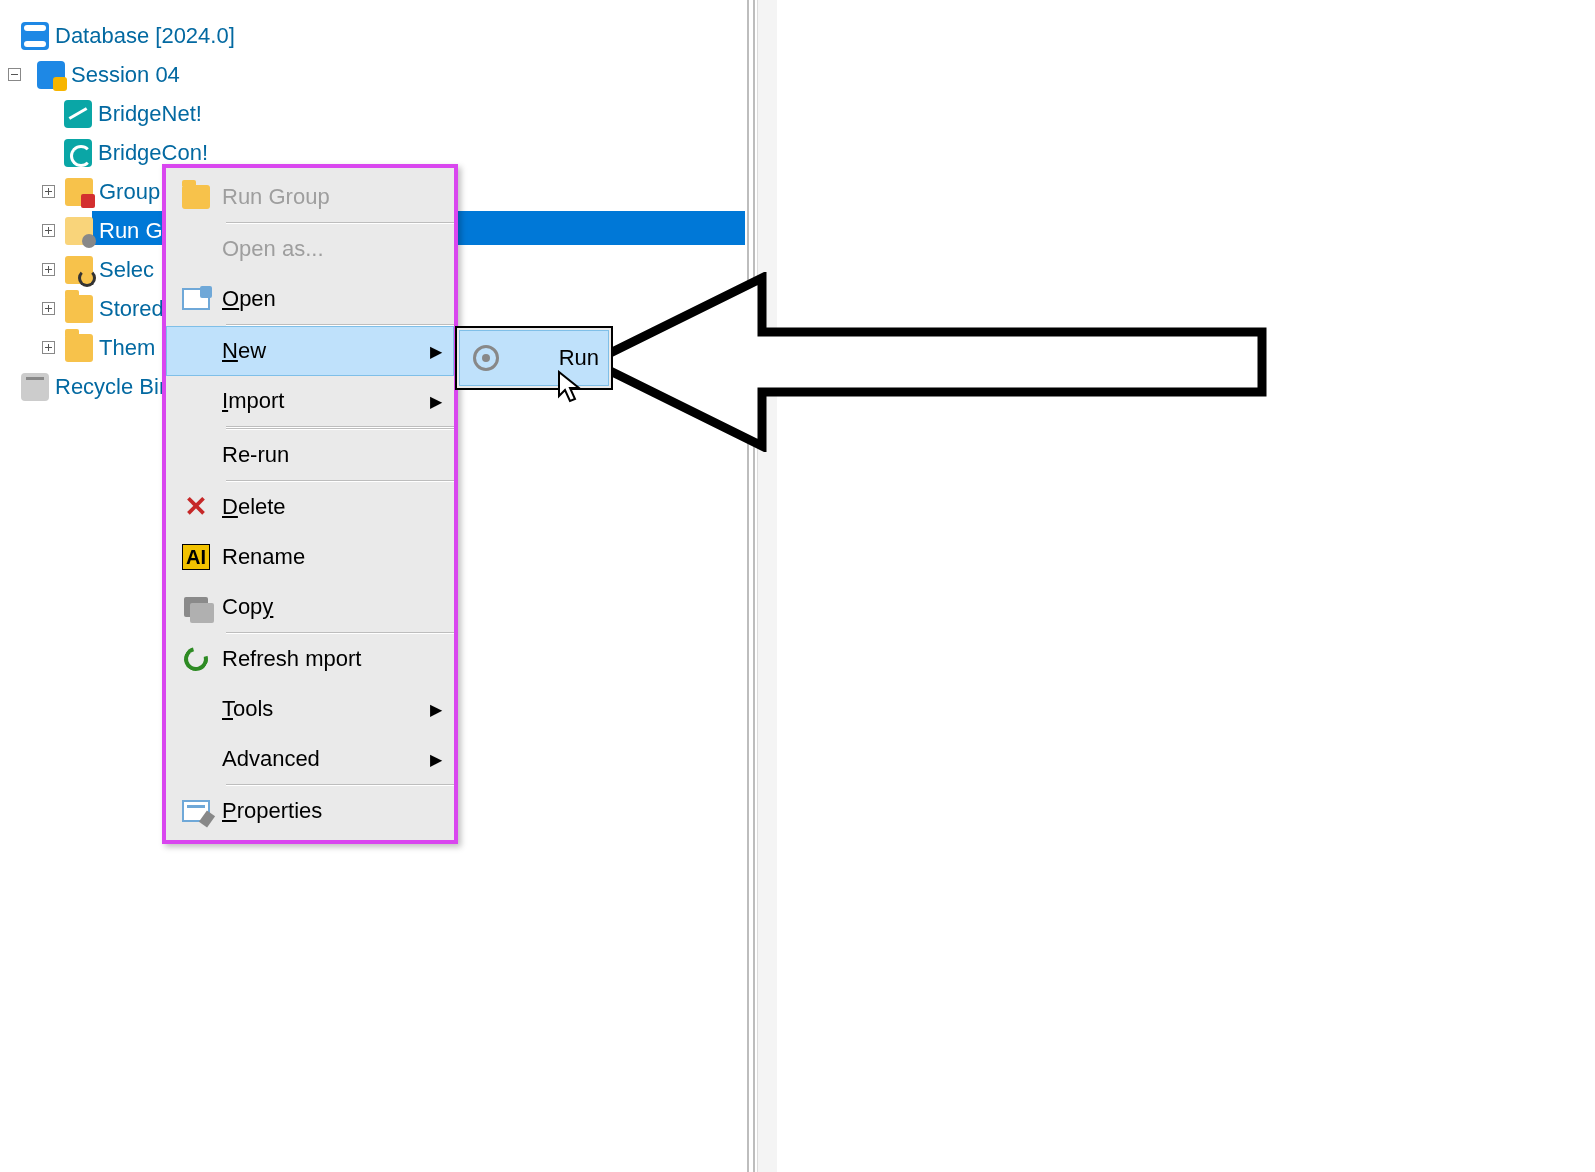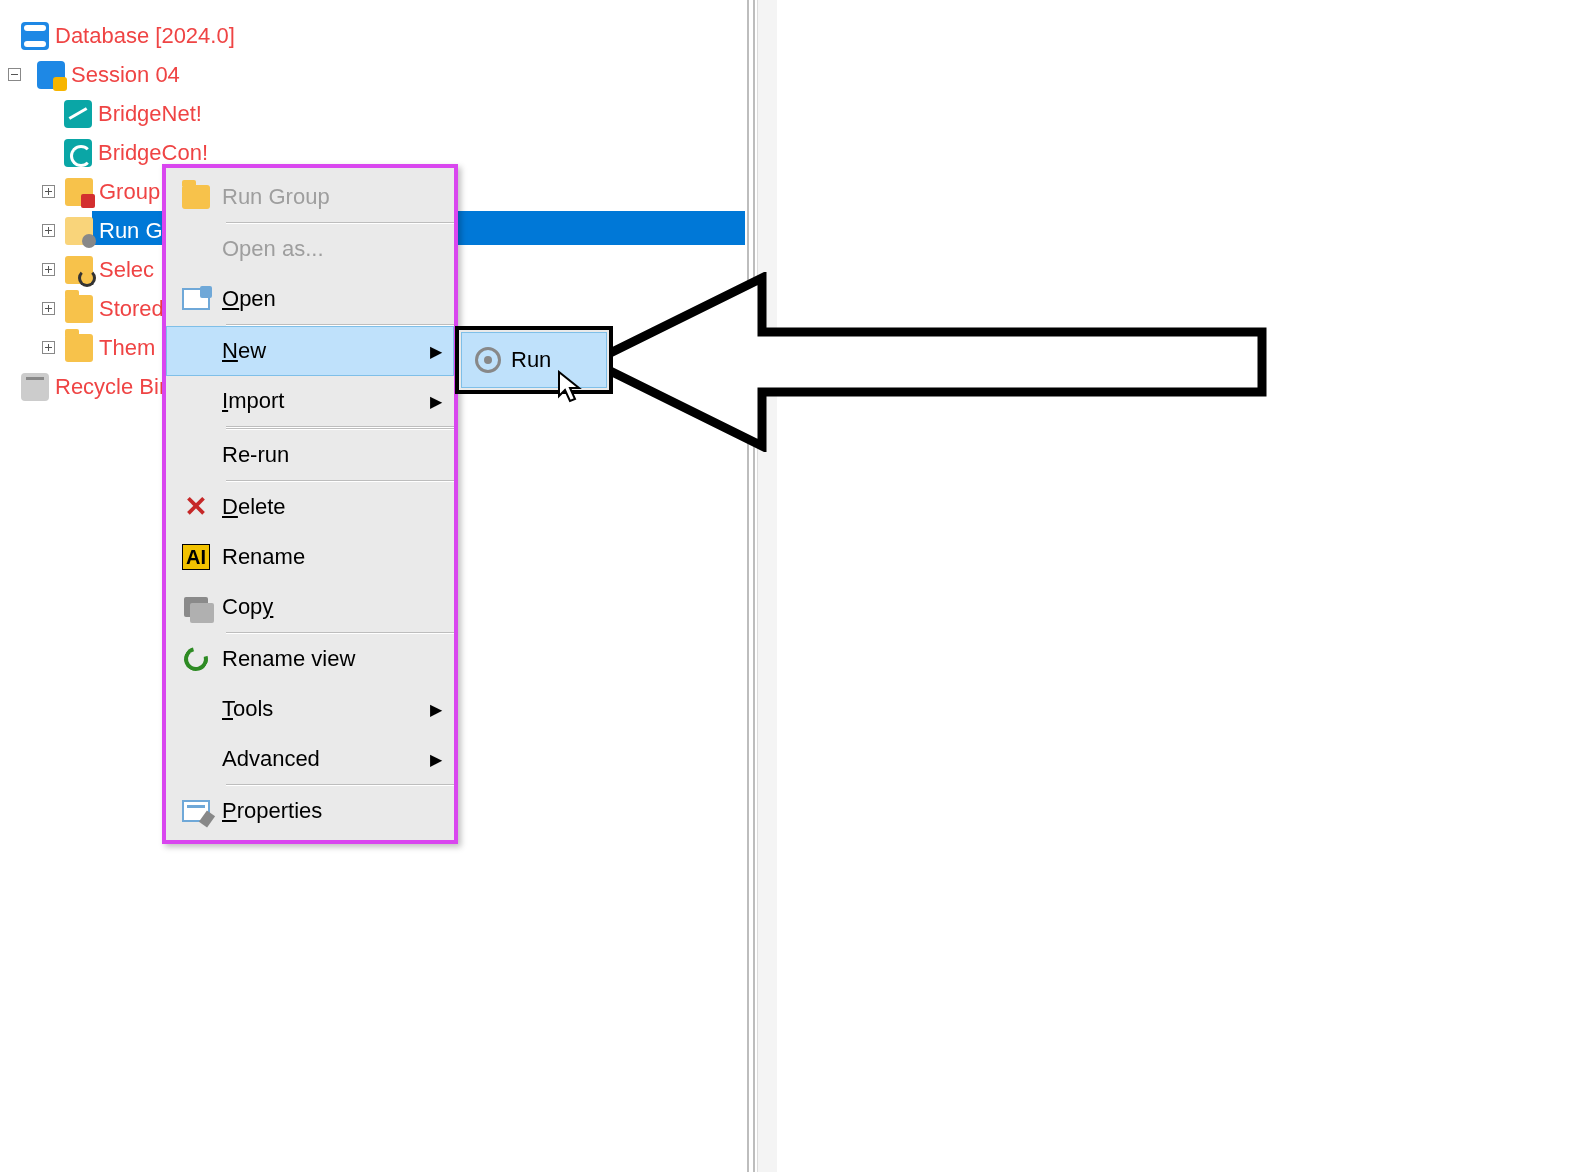--- a/index.html
+++ b/index.html
@@ -49,21 +49,21 @@
     .exp-slot { width: 17px; display:inline-block; flex:0 0 auto; }
 
     .node-icon {
       width: 28px; height: 28px;
       margin-right: 6px;
       flex: 0 0 auto;
       display: inline-flex;
       align-items: center;
       justify-content: center;
     }
-    .node-label { color: #ef4444; }
+    .node-label { color: #0369a1; }
 
     
     .icon-db { background:#1e88e5; border-radius:4px; position:relative; overflow:hidden;}
     .icon-db::before{content:"";position:absolute;left:3px;right:3px;top:3px;height:6px;background:#fff;border-radius:3px;}
     .icon-db::after{content:"";position:absolute;left:3px;right:3px;bottom:3px;height:6px;background:#fff;border-radius:3px;}
     .icon-session { background:#1e88e5; border-radius:4px; position:relative;}
     .icon-session::after{content:"";position:absolute;right:-2px;bottom:-2px;width:14px;height:14px;background:#f7b500;border-radius:3px;}
     .icon-bridgenet { background:#0aa6a6; border-radius:4px; position:relative;}
     .icon-bridgenet::before{content:"";position:absolute;left:4px;top:12px;width:20px;height:3px;background:#fff;transform:rotate(-30deg);}
     .icon-bridgecon { background:#0aa6a6; border-radius:4px; position:relative;}
@@ -130,23 +130,24 @@
       outline-offset:-1px;
     }
     .u { text-decoration: underline; }
 
     
     .submenu{
       position:absolute;
       left:455px; top:326px;
       width:158px;
       background:#eaeaea;
-      border:4px solid #000000;
+      border:2px solid #000000;
       z-index:6;
       padding:2px;
+      text-align:right;
     }
     .sub-item{
       display:flex;
       align-items:center;
       height:56px;
       background:#bfe1fb;
       outline:1px solid #7fbfe8;
       outline-offset:-1px;
       padding:0 10px 0 4px;
     }
@@ -331,21 +332,21 @@
     <span class="cm-icon">
         <span class="ico-copy"></span>
       </span>
     <span class="cm-label">Cop<span class="u">y</span></span>
   </div>
   <div class="cm-sep"></div>
   <div class="cm-item">
     <span class="cm-icon">
         <span class="ico-refresh"></span>
       </span>
-    <span class="cm-label">Rename view</span>
+    <span class="cm-label">Refresh mport</span>
   </div>
   <div class="cm-item">
     <span class="cm-icon"></span>
     <span class="cm-label"><span class="u">T</span>ools</span>
     <span class="cm-arrow">▶</span>
   </div>
   <div class="cm-item">
     <span class="cm-icon"></span>
     <span class="cm-label">Advanced</span>
     <span class="cm-arrow">▶</span>

